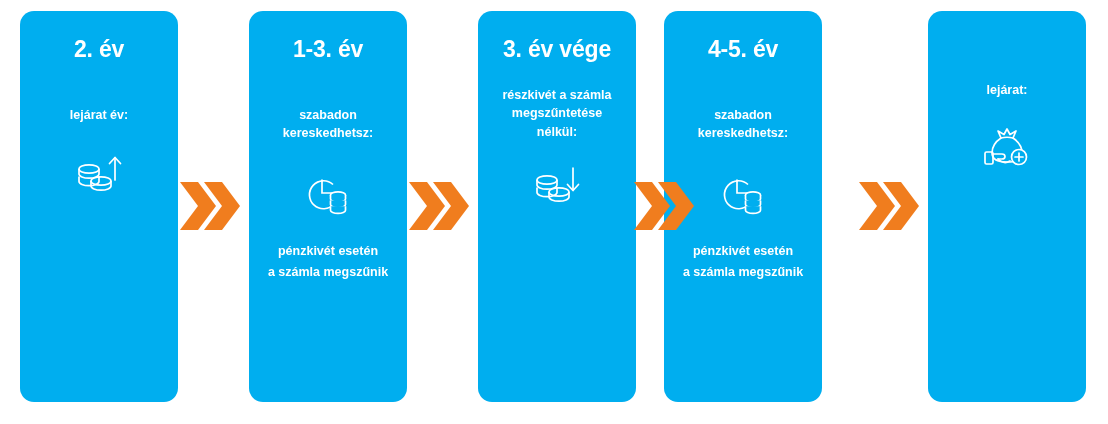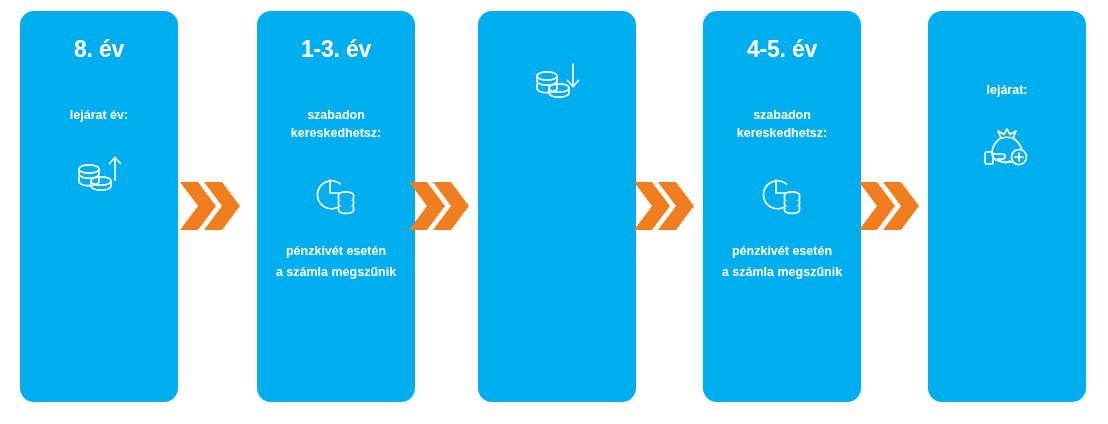--- a/index.html
+++ b/index.html
@@ -83,63 +83,65 @@
     width: 62px;
     height: 56px;
     z-index: 3;
   }
 </style>
 </head>
 <body>
 
 <div id="board">
     <div class="card" style="left: 20px; background: rgb(0, 174, 239);">
-      <div class="card-title">8. év</div>
+      <div class="card-title">2. év</div>
       <div class="card-subtitle">lejárat év:</div>
       <div class="card-icon">
     <svg width="50" height="46" viewBox="0 0 50 46" fill="none" stroke="#ffffff" stroke-width="1.7">
       <ellipse cx="15" cy="17" rx="10" ry="4.2"></ellipse>
       <path d="M5 17v5c0 2.3 4.5 4.2 10 4.2s10-1.9 10-4.2v-5"></path>
       <path d="M5 24.5v5c0 2.3 4.5 4.2 10 4.2s10-1.9 10-4.2v-5"></path>
       <ellipse cx="27" cy="29" rx="10" ry="4.2"></ellipse>
       <path d="M17 29v5c0 2.3 4.5 4.2 10 4.2s10-1.9 10-4.2v-5"></path>
       <path d="M41 28V6" stroke-linecap="round"></path>
       <path d="M35.5 11.5L41 5.5l5.5 6" stroke-linecap="round" stroke-linejoin="round"></path>
     </svg>
       </div>
     </div>
-    <div class="card" style="left: 249px; background: rgb(0, 174, 239); margin-left: 8px;">
+    <div class="card" style="left: 249px; background: rgb(0, 174, 239);">
       <div class="card-title">1-3. év</div>
       <div class="card-subtitle">szabadon<br>kereskedhetsz:</div>
       <div class="card-icon">
     <svg width="50" height="46" viewBox="0 0 50 46" fill="none" stroke="#ffffff" stroke-width="1.7">
       <path d="M30 13.5A14 14 0 1 0 31 33"></path>
       <path d="M19 9v13h12" stroke-linecap="round"></path>
       <ellipse cx="35" cy="24" rx="7.5" ry="3.2" fill="#00AEEF"></ellipse>
       <path d="M27.5 24v4c0 1.8 3.4 3.2 7.5 3.2s7.5-1.4 7.5-3.2v-4" fill="#00AEEF"></path>
       <path d="M27.5 29.6v4c0 1.8 3.4 3.2 7.5 3.2s7.5-1.4 7.5-3.2v-4" fill="#00AEEF"></path>
       <path d="M27.5 35.2v4c0 1.8 3.4 3.2 7.5 3.2s7.5-1.4 7.5-3.2v-4" fill="#00AEEF"></path>
     </svg>
       </div>
       <div class="card-body">pénzkivét esetén<br>a számla megszűnik</div>
     </div>
     <div class="card tight" style="left: 478px; background: rgb(0, 174, 239);">
+      <div class="card-title">3. év vége</div>
+      <div class="card-subtitle">részkivét a számla<br>megszűntetése<br>nélkül:</div>
       <div class="card-icon">
     <svg width="50" height="46" viewBox="0 0 50 46" fill="none" stroke="#ffffff" stroke-width="1.7">
       <ellipse cx="15" cy="17" rx="10" ry="4.2"></ellipse>
       <path d="M5 17v5c0 2.3 4.5 4.2 10 4.2s10-1.9 10-4.2v-5"></path>
       <path d="M5 24.5v5c0 2.3 4.5 4.2 10 4.2s10-1.9 10-4.2v-5"></path>
       <ellipse cx="27" cy="29" rx="10" ry="4.2"></ellipse>
       <path d="M17 29v5c0 2.3 4.5 4.2 10 4.2s10-1.9 10-4.2v-5"></path>
       <path d="M41 5v22" stroke-linecap="round"></path>
       <path d="M35.5 21.5L41 27.5l5.5-6" stroke-linecap="round" stroke-linejoin="round"></path>
     </svg>
       </div>
     </div>
-    <div class="card" style="left: 703px; background: rgb(0, 174, 239);">
+    <div class="card" style="left: 664px; background: rgb(0, 174, 239);">
       <div class="card-title">4-5. év</div>
       <div class="card-subtitle">szabadon<br>kereskedhetsz:</div>
       <div class="card-icon">
     <svg width="50" height="46" viewBox="0 0 50 46" fill="none" stroke="#ffffff" stroke-width="1.7">
       <path d="M30 13.5A14 14 0 1 0 31 33"></path>
       <path d="M19 9v13h12" stroke-linecap="round"></path>
       <ellipse cx="35" cy="24" rx="7.5" ry="3.2" fill="#00AEEF"></ellipse>
       <path d="M27.5 24v4c0 1.8 3.4 3.2 7.5 3.2s7.5-1.4 7.5-3.2v-4" fill="#00AEEF"></path>
       <path d="M27.5 29.6v4c0 1.8 3.4 3.2 7.5 3.2s7.5-1.4 7.5-3.2v-4" fill="#00AEEF"></path>
       <path d="M27.5 35.2v4c0 1.8 3.4 3.2 7.5 3.2s7.5-1.4 7.5-3.2v-4" fill="#00AEEF"></path>

